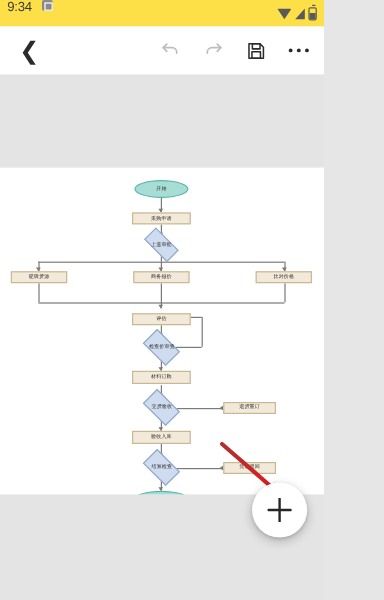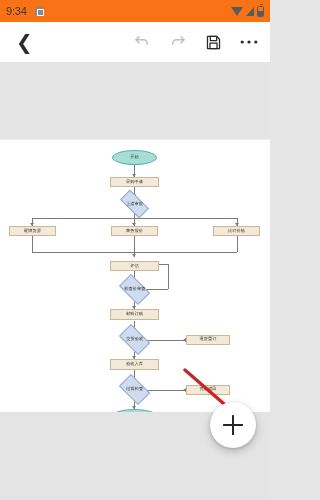--- a/index.html
+++ b/index.html
@@ -6,22 +6,22 @@
   html,body { width:270px; height:500px; overflow:hidden; }
   body {
     font-family:"Liberation Sans", sans-serif;
     background:#e6e6e6;
     position:relative;
   }
 
   
   .statusbar {
     height:22px; width:100%;
-    background:#f97316;
-    display:flex; align-items:center;
+    background:#fde047;
+    display:flex; 
     padding:0 6px;
     position:relative; z-index:5;
   }
   .sb-time {
     font-size:11px; color:#3a3a3a; font-weight:400;
     letter-spacing:-0.2px;
   }
   .sb-appicon {
     margin-left:8px;
     width:9px; height:9px;

